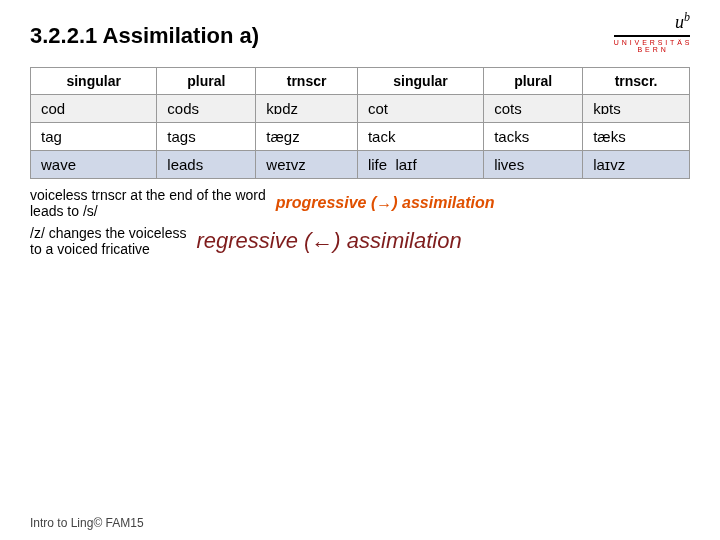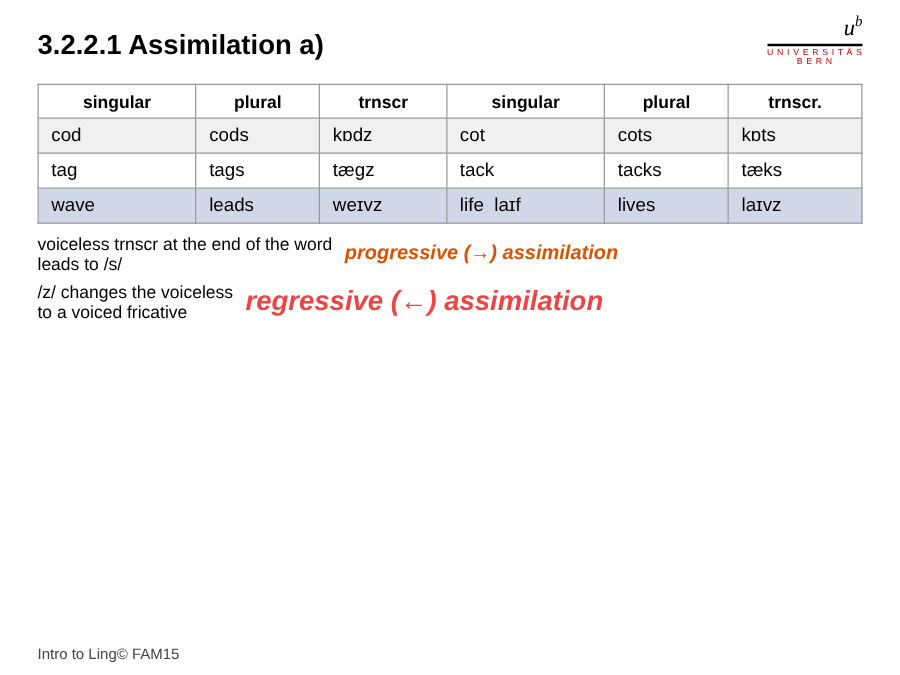--- a/index.html
+++ b/index.html
@@ -115,22 +115,22 @@
       font-family: Arial, sans-serif;
       font-style: italic;
     }
 
     .regressive-section {
       margin-top: 6px;
     }
 
     .regressive-label {
       font-size: 22px;
-      font-weight: bold;
-      color: #ef4444;
+      font-weight: normal;
+      color: #7f1d1d;
       font-family: Arial, sans-serif;
       font-style: italic;
     }
 
     .footer {
       position: absolute;
       bottom: 10px;
       left: 30px;
       right: 30px;
       display: flex;

